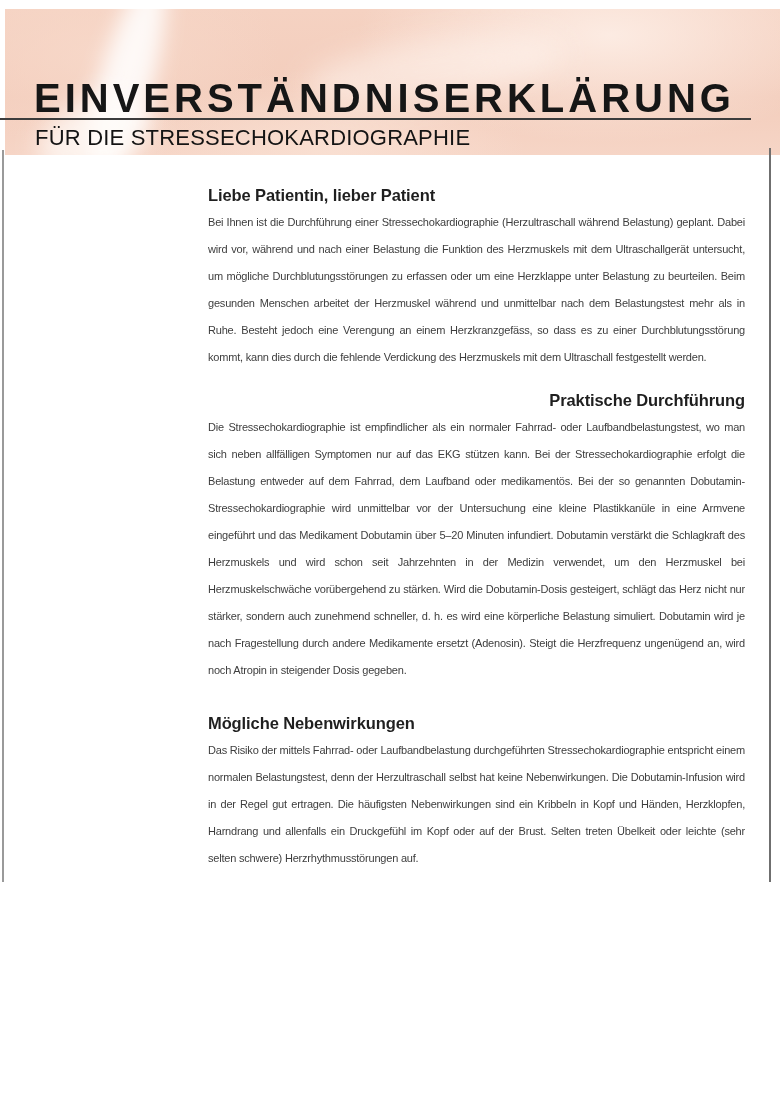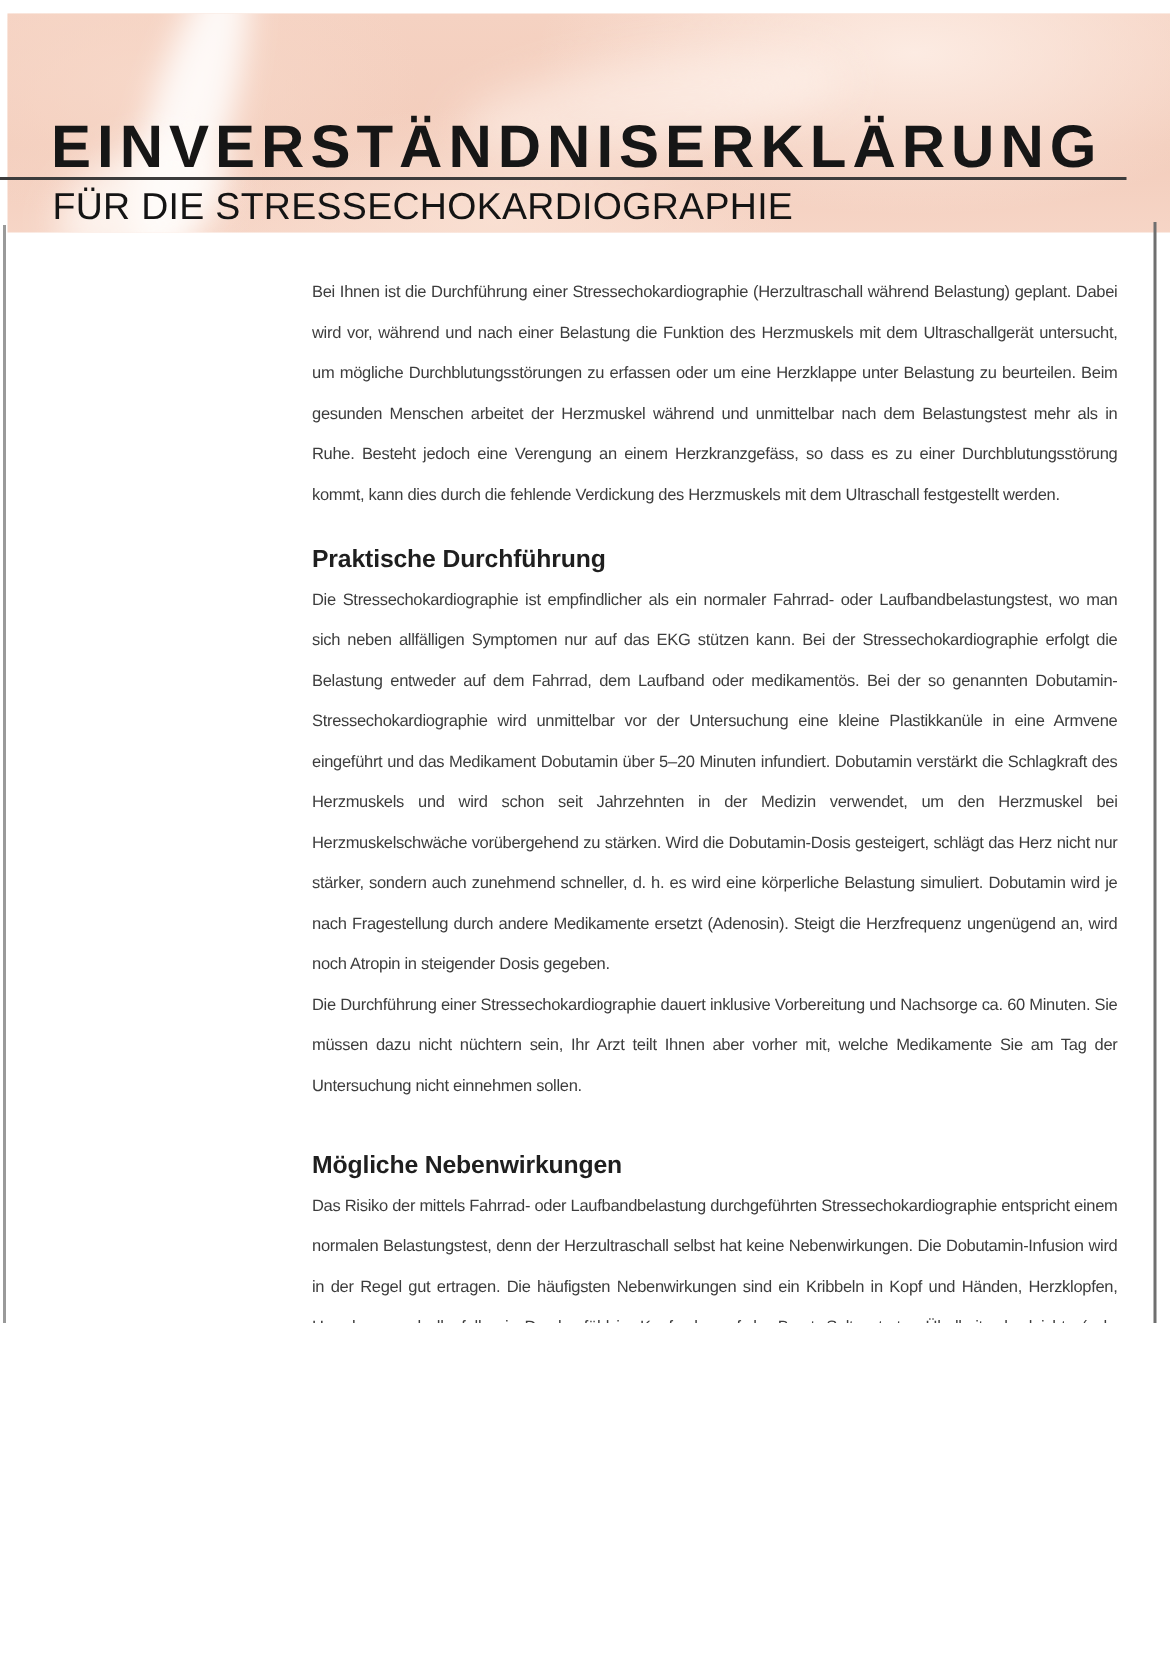--- a/index.html
+++ b/index.html
@@ -82,21 +82,21 @@
     top: 118px;
     width: 751px;
     height: 2px;
     background: #3c3c3c;
   }
   .doc-subtitle {
     position: absolute;
     left: 35px;
     top: 124px;
     margin: 0;
-    font-size: 25px;
+    font-size: 22px;
     line-height: 28px;
     font-weight: 400;
     letter-spacing: 0.2px;
     color: #141414;
     white-space: nowrap;
   }
 
   
   .doc-body {
     position: absolute;
@@ -114,21 +114,21 @@
     letter-spacing: -0.1px;
   }
   .doc-body p {
     margin: 0;
     font-size: 11px;
     line-height: 27px;
     letter-spacing: -0.2px;
     text-align: justify;
     text-justify: inter-word;
   }
-  .gap-heading { margin-top: 16px; }
+  .gap-heading { margin-top: 16px; text-align: right; }
   .gap-para    { margin-top: 27px; }
   .gap-section { margin-top: 26px; }
 
   
   .edge-left {
     position: absolute;
     left: 2px;
     top: 150px;
     width: 2px;
     height: 956px;
@@ -162,27 +162,27 @@
     <div class="swirl-c"></div>
   </div>
 
   <h1 class="doc-title">EINVERSTÄNDNISERKLÄRUNG</h1>
   <div class="title-rule"></div>
   <h2 class="doc-subtitle">FÜR DIE STRESSECHOKARDIOGRAPHIE</h2>
 
   <div class="doc-body">
 
     <div>
+      <h3 class="sec-heading">Liebe Patientin, lieber Patient</h3>
       <p>Bei Ihnen ist die Durchführung einer Stressechokardiographie (Herzultraschall während Belastung) geplant. Dabei wird vor, während und nach einer Belastung die Funktion des Herzmuskels mit dem Ultraschallgerät untersucht, um mögliche Durchblutungsstörungen zu erfassen oder um eine Herzklappe unter Belastung zu beurteilen. Beim gesunden Menschen arbeitet der Herzmuskel während und unmittelbar nach dem Belastungstest mehr als in Ruhe. Besteht jedoch eine Verengung an einem Herzkranzgefäss, so dass es zu einer Durchblutungsstörung kommt, kann dies durch die fehlende Verdickung des Herzmuskels mit dem Ultraschall festgestellt werden.</p>
     </div>
 
     <div>
       <h3 class="sec-heading gap-heading">Praktische Durchführung</h3>
       <p>Die Stressechokardiographie ist empfindlicher als ein normaler Fahrrad- oder Laufbandbelastungstest, wo man sich neben allfälligen Symptomen nur auf das EKG stützen kann. Bei der Stressechokardiographie erfolgt die Belastung entweder auf dem Fahrrad, dem Laufband oder medikamentös. Bei der so genannten Dobutamin-Stressechokardiographie wird unmittelbar vor der Untersuchung eine kleine Plastikkanüle in eine Armvene eingeführt und das Medikament Dobutamin über 5–20 Minuten infundiert. Dobutamin verstärkt die Schlagkraft des Herzmuskels und wird schon seit Jahrzehnten in der Medizin verwendet, um den Herzmuskel bei Herzmuskelschwäche vorübergehend zu stärken. Wird die Dobutamin-Dosis gesteigert, schlägt das Herz nicht nur stärker, sondern auch zunehmend schneller, d. h. es wird eine körperliche Belastung simuliert. Dobutamin wird je nach Fragestellung durch andere Medikamente ersetzt (Adenosin). Steigt die Herzfrequenz ungenügend an, wird noch Atropin in steigender Dosis gegeben.</p>
-      <p class="gap-para">Die Durchführung einer Stressechokardiographie dauert inklusive Vorbereitung und Nachsorge ca. 60 Minuten. Sie müssen dazu nicht nüchtern sein, Ihr Arzt teilt Ihnen aber vorher mit, welche Medikamente Sie am Tag der Untersuchung nicht einnehmen sollen.</p>
     </div>
 
     <div>
       <h3 class="sec-heading gap-section">Mögliche Nebenwirkungen</h3>
       <p>Das Risiko der mittels Fahrrad- oder Laufbandbelastung durchgeführten Stressechokardiographie entspricht einem normalen Belastungstest, denn der Herzultraschall selbst hat keine Nebenwirkungen. Die Dobutamin-Infusion wird in der Regel gut ertragen. Die häufigsten Nebenwirkungen sind ein Kribbeln in Kopf und Händen, Herzklopfen, Harndrang und allenfalls ein Druckgefühl im Kopf oder auf der Brust. Selten treten Übelkeit oder leichte (sehr selten schwere) Herzrhythmusstörungen auf.</p>
     </div>
 
   </div>
 
   <div class="edge-left"></div>

